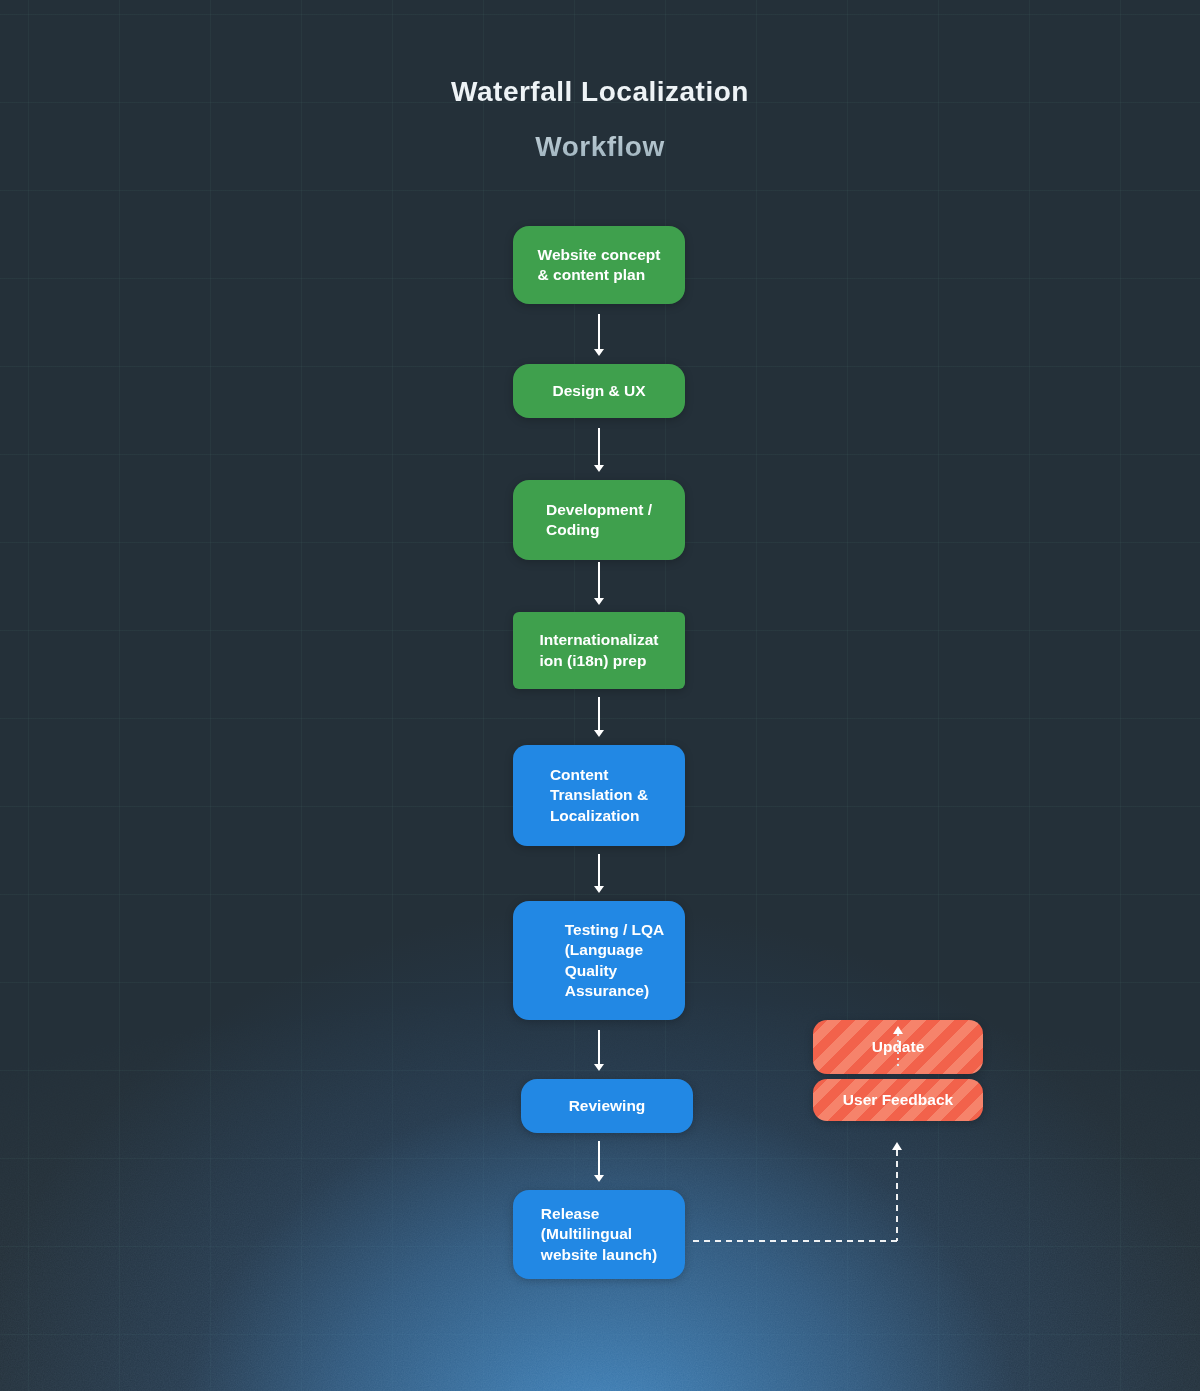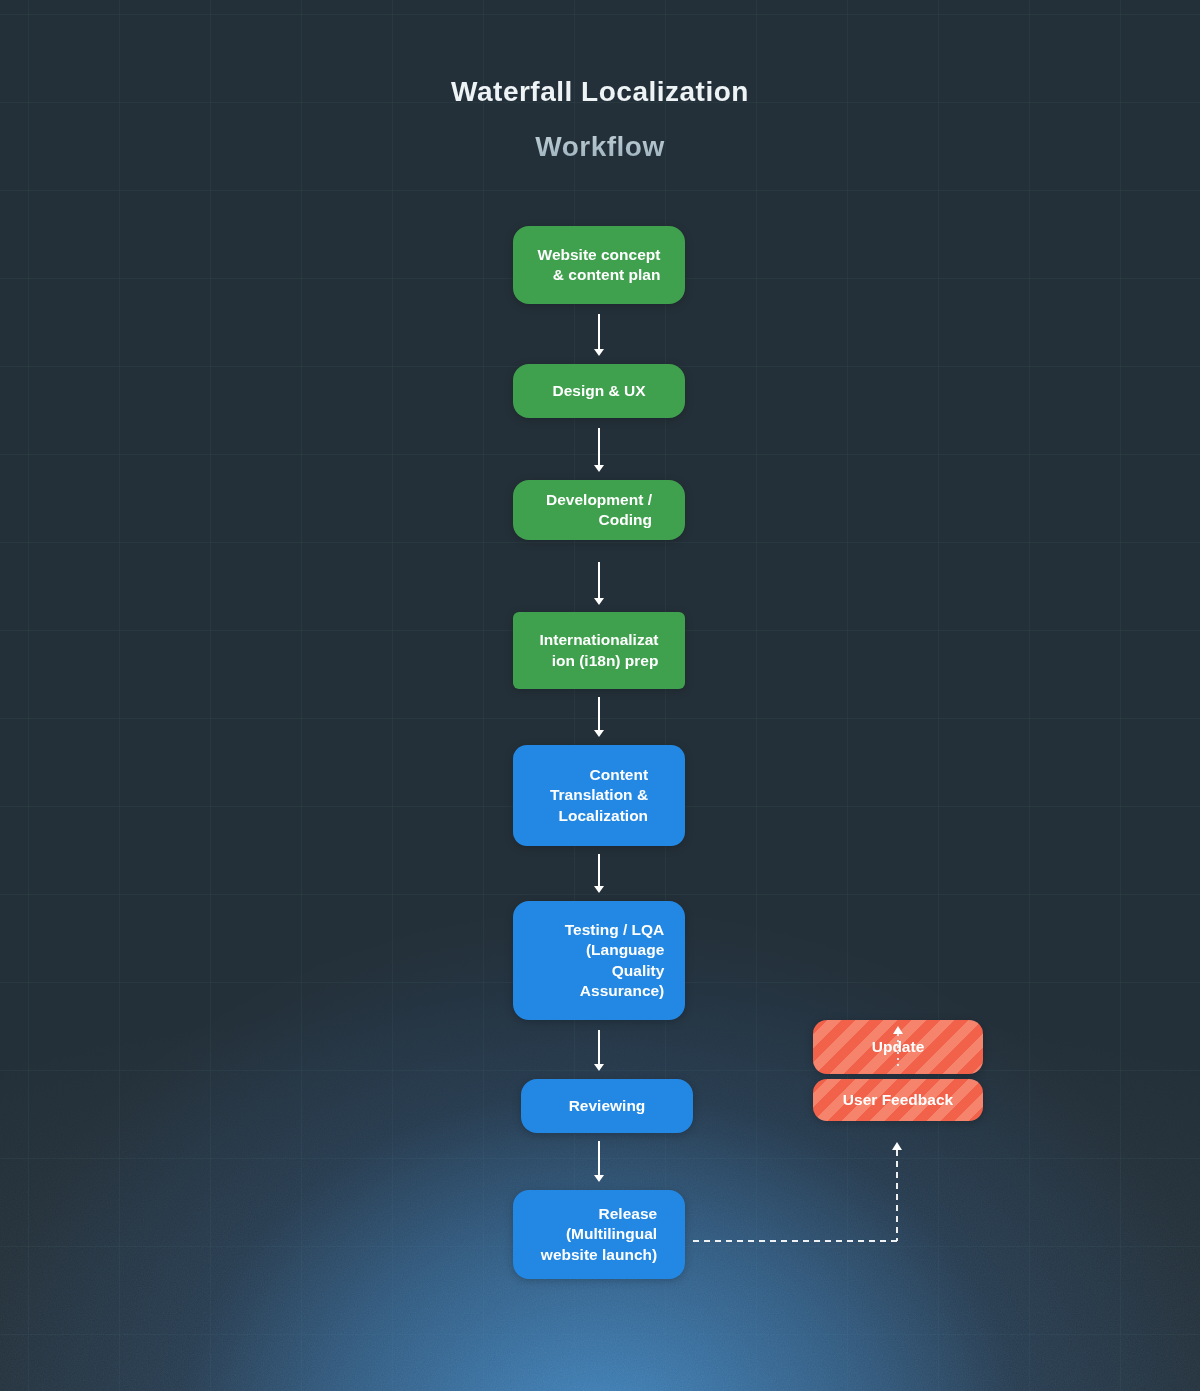--- a/index.html
+++ b/index.html
@@ -39,37 +39,37 @@
   .title .t2{
     background:linear-gradient(180deg,#cfdce2 0%, #8ea5b2 100%);
     -webkit-background-clip:text; background-clip:text;
     -webkit-text-fill-color:transparent; color:transparent;
   }
 
   .node{
     position:absolute; left:513px; width:172px;
     border-radius:16px;
     display:flex; align-items:center; justify-content:center;
-    text-align:right; padding:8px 13px;
+    text-align:left; padding:8px 13px;
     color:#fff; font-size:15.5px; font-weight:600; line-height:20.5px;
     box-shadow:0 2px 8px rgba(0,0,0,0.22);
   }
   .node span{ white-space:pre-line; }
   .green{ background:var(--phase-green,#3fa04d); }
   .blue{ background:var(--phase-blue,#2288e4); }
   .orange{
     left:813px; width:170px; border-radius:14px;
     background:repeating-linear-gradient(135deg,
       var(--feedback-orange,#f2624b) 0 10px,
       var(--feedback-orange-stripe,#f6836b) 10px 20px);
   }
 
   .n0{ top:226px; height:78px; }
   .n1{ top:364px; height:54px; }
-  .n2{ top:480px; height:60px; }
+  .n2{ top:480px; height:80px; }
   .n3{ top:612px; height:77px;border-radius:6px; }
   .n4{ top:745px; height:101px;border-radius:14px; }
   .n5{ top:901px; height:119px;padding-left:44px; }
   .n6{ top:1079px; height:54px;margin-left:8px; }
   .n7{ top:1190px; height:89px; }
   .upd{ top:1020px; height:54px; }
   .fbk{ top:1079px; height:42px; }
 
   .v-arrow{
     position:absolute; left:591px; width:16px;

